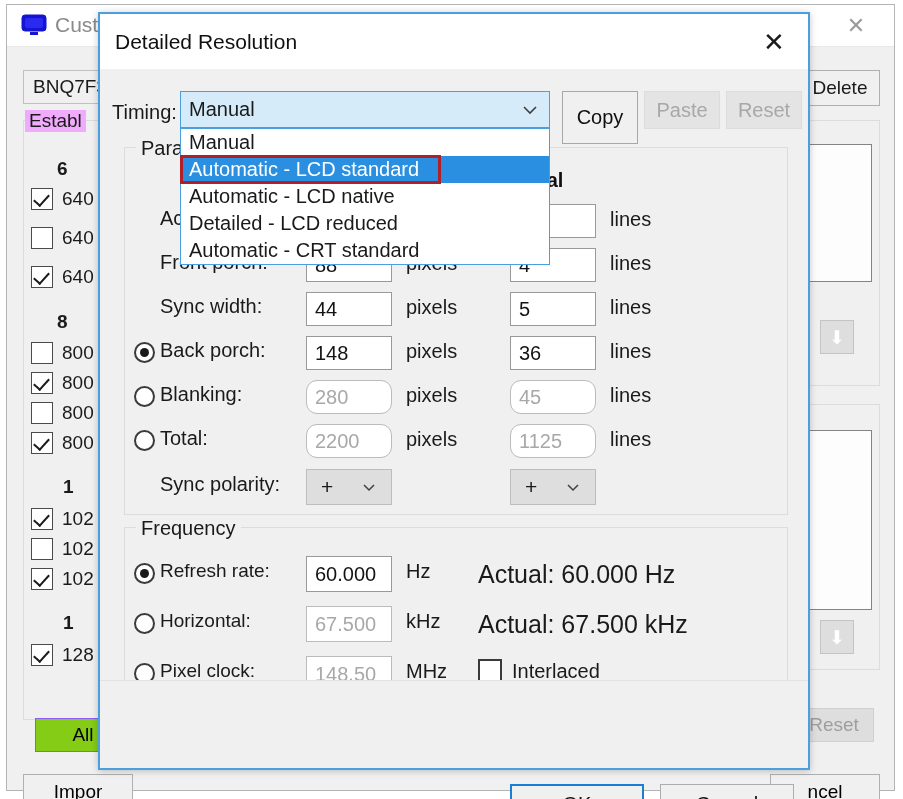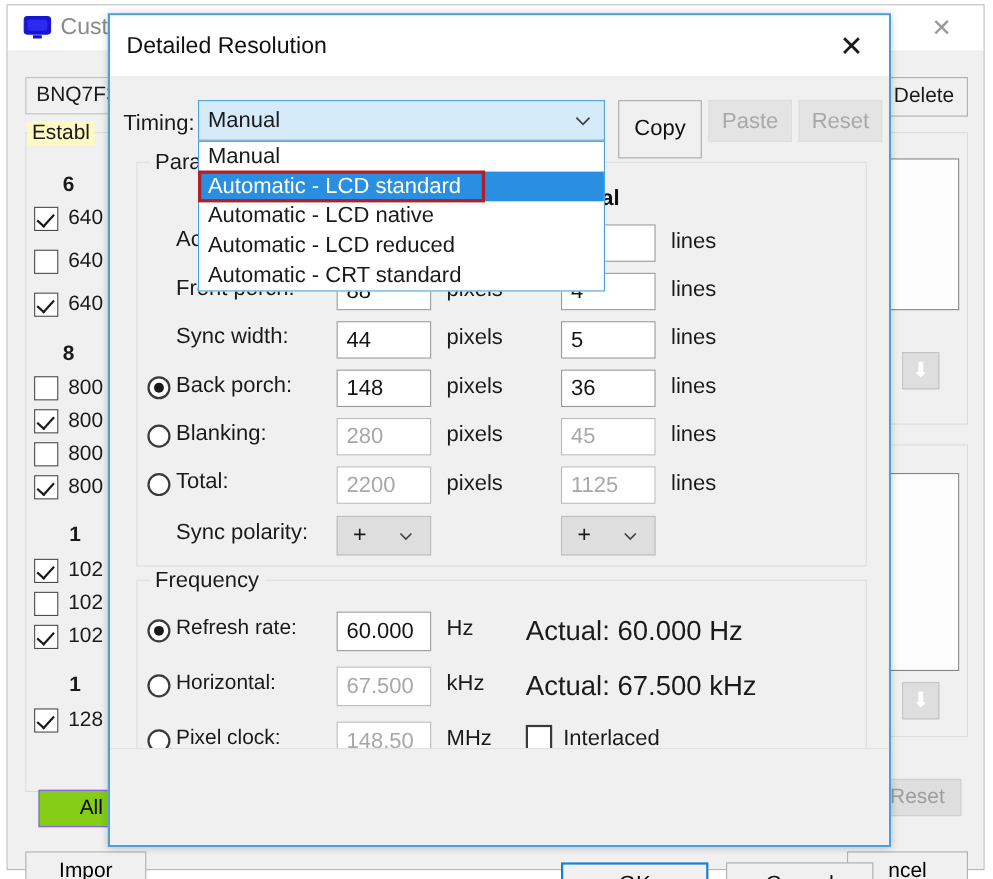--- a/index.html
+++ b/index.html
@@ -64,21 +64,21 @@
   }
 
   #bg-established-group {
     position: absolute; left: 16px; top: 72px;
     width: 166px; height: 600px;
     border: 1px solid #dcdcdc;
     background: #f0f0f0;
   }
   #bg-established-legend {
     position: absolute; left: 18px; top: 62px;
-    font-size: 19px; color: #1a1a1a; background: #fef9c3;
+    font-size: 19px; color: #1a1a1a; background: #f0abfc;
     padding: 0 4px; white-space: nowrap;
   }
   .bg-res-header {
     position: absolute; font-size: 19px; font-weight: bold; color: #1a1a1a;
     white-space: nowrap;
   }
   .bg-check-row {
     position: absolute; left: 24px;
     display: flex; align-items: center; gap: 9px;
     white-space: nowrap;
@@ -267,21 +267,21 @@
     font-size: 20px; color: #1a1a1a; white-space: nowrap;
   }
   .prow-label.indent { left: 36px; }
   .prow-label.noradio { left: 36px; }
   .pfield {
     position: absolute; width: 86px; height: 34px; top: 5px;
     background: #ffffff; border: 1px solid #999999;
     font-size: 20px; color: #141414;
     display: flex; align-items: center; padding-left: 8px;
   }
-  .pfield.disabled { color: #a8a8a8; border-color: #bbbbbb; }
+  .pfield.disabled { color: #a8a8a8; border-color: #bbbbbb; border-radius: 11px; }
   .pfield.h { left: 182px; text-align: center; }
   .pfield.v { left: 386px; }
   .punit {
     position: absolute; top: 9px;
     font-size: 20px; color: #1a1a1a;
   }
   .punit.h { left: 282px; }
   .punit.v { left: 486px; }
 
   .polarity-box {
@@ -474,21 +474,21 @@
         <span id="timing-combo-value">Manual</span>
         <svg id="timing-combo-arrow" viewBox="0 0 18 18">
           <path d="M3 6 L9 12 L15 6" fill="none" stroke="#404040" stroke-width="1.6"></path>
         </svg>
       </div>
 
       <div id="timing-dropdown">
         <div class="dd-item">Manual</div>
         <div class="dd-item selected">Automatic - LCD standard</div>
         <div class="dd-item">Automatic - LCD native</div>
-        <div class="dd-item">Automatic - LCD reduced</div>
+        <div class="dd-item">Detailed - LCD reduced</div>
         <div class="dd-item">Automatic - CRT standard</div>
       </div>
 
       <div id="copy-btn">Copy</div>
       <div id="paste-btn">Paste</div>
       <div id="reset-btn">Reset</div>
 
       <div id="params-group"></div>
       <div id="params-legend">Param</div>
 

